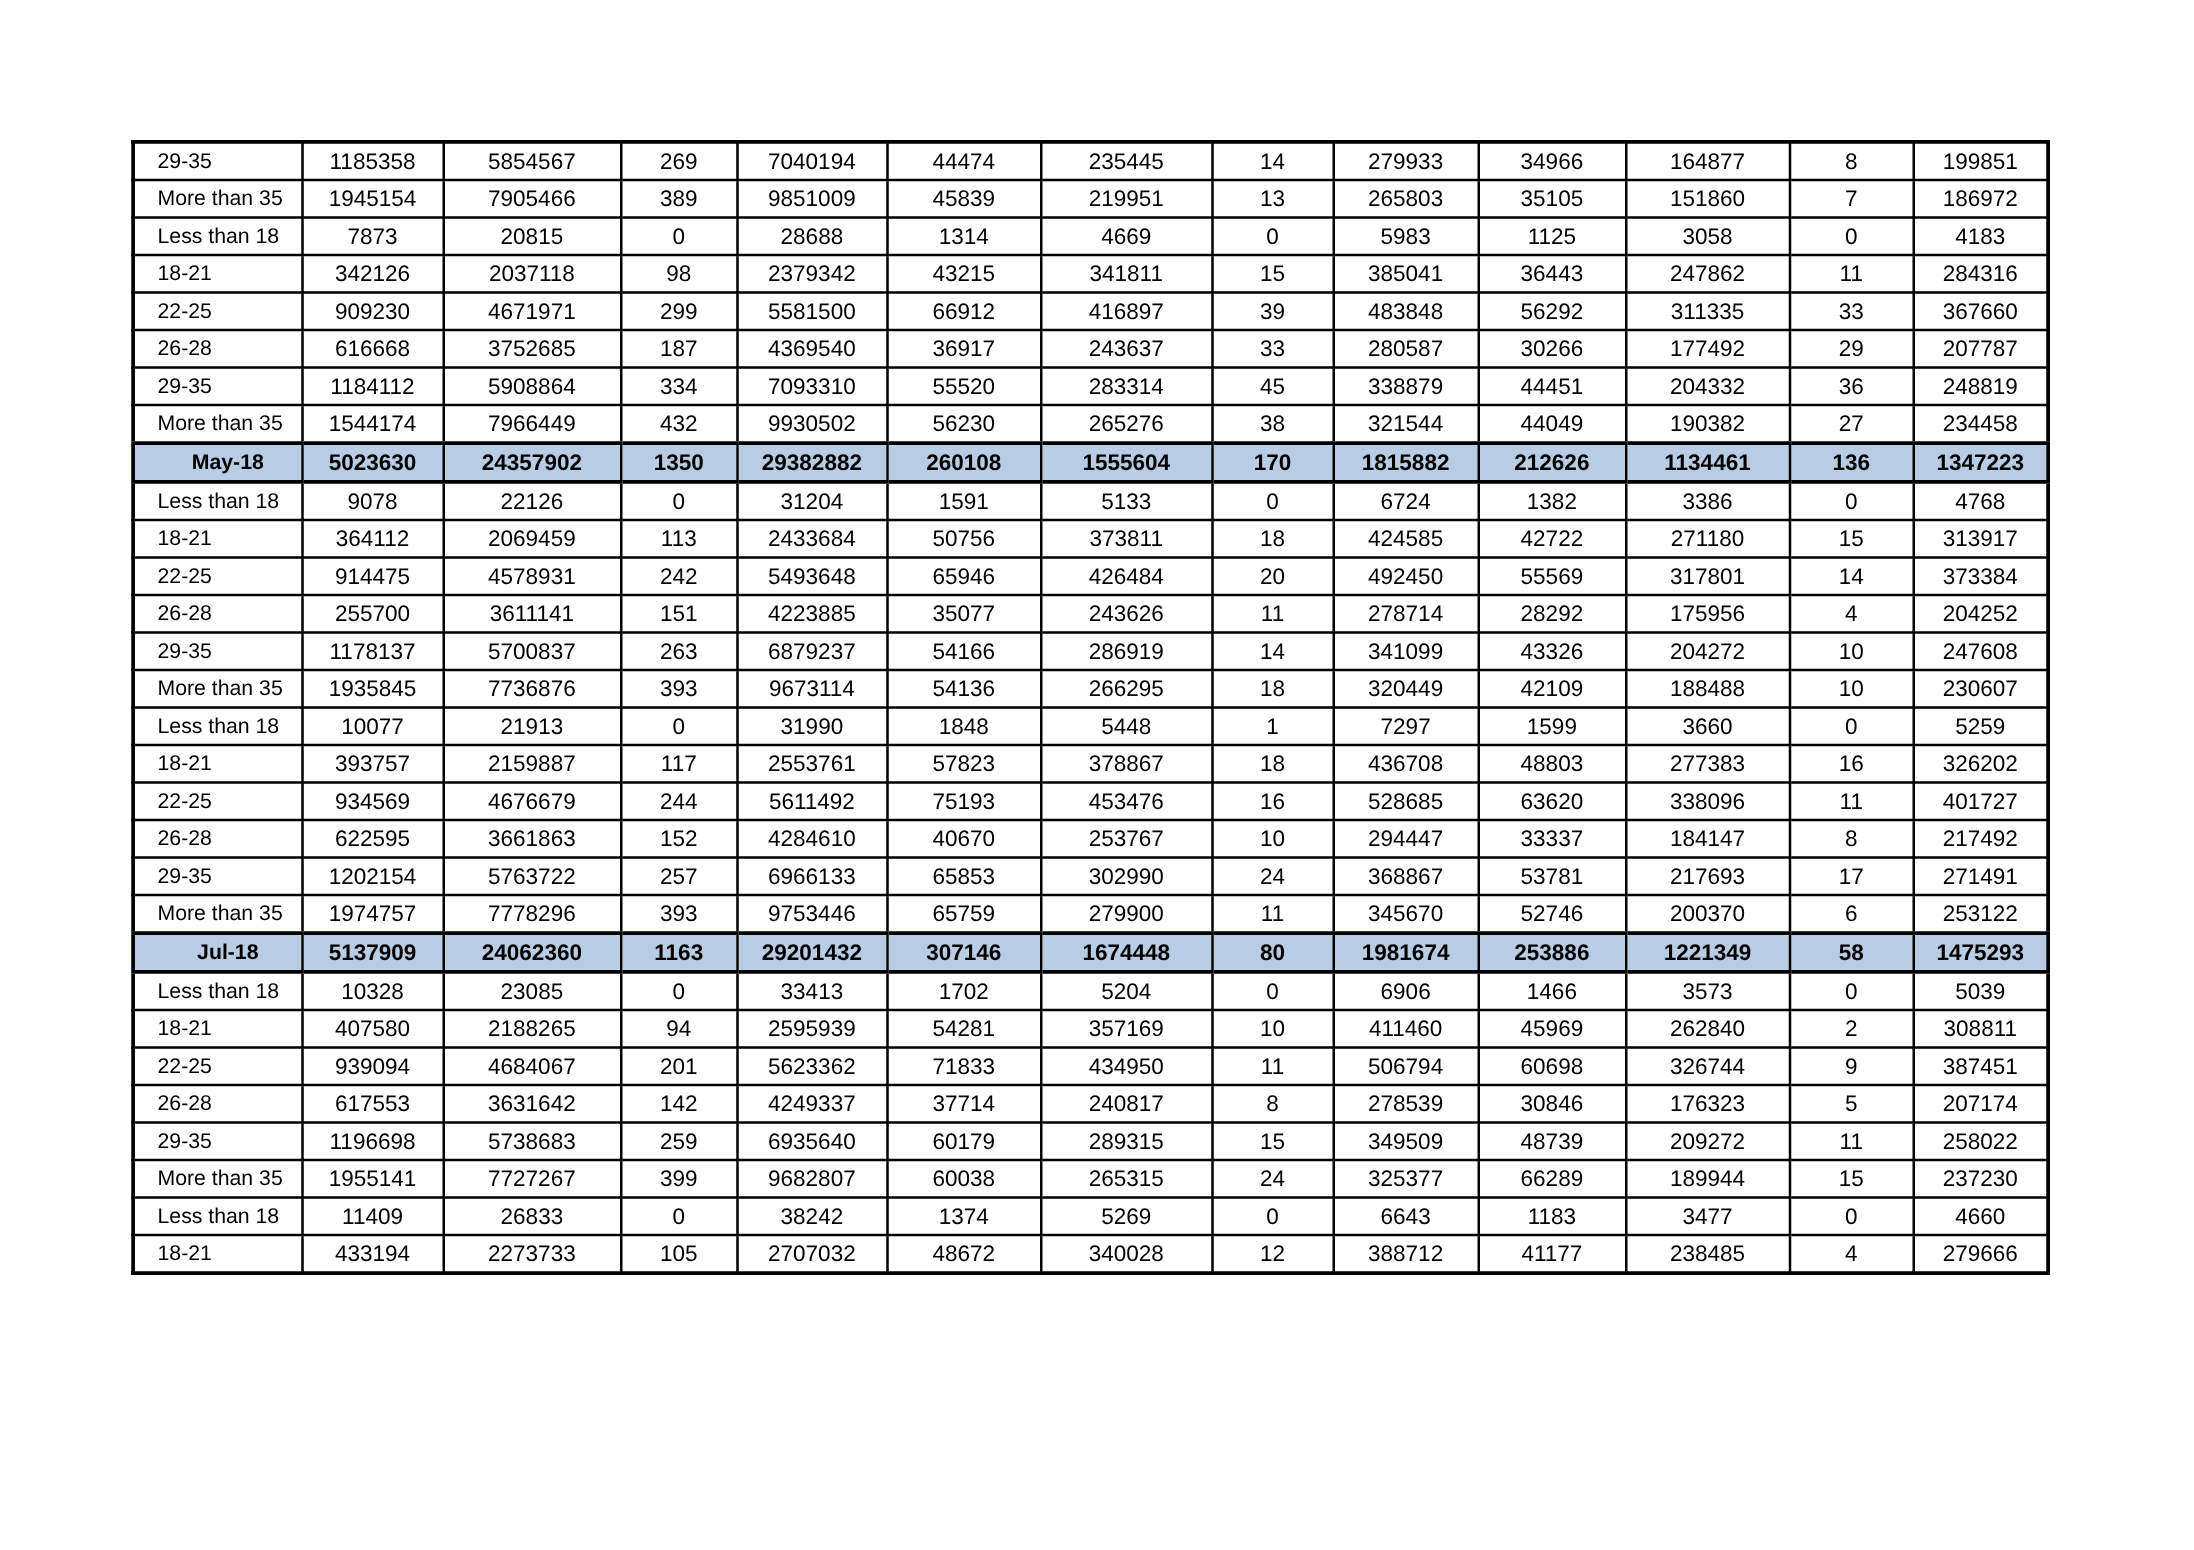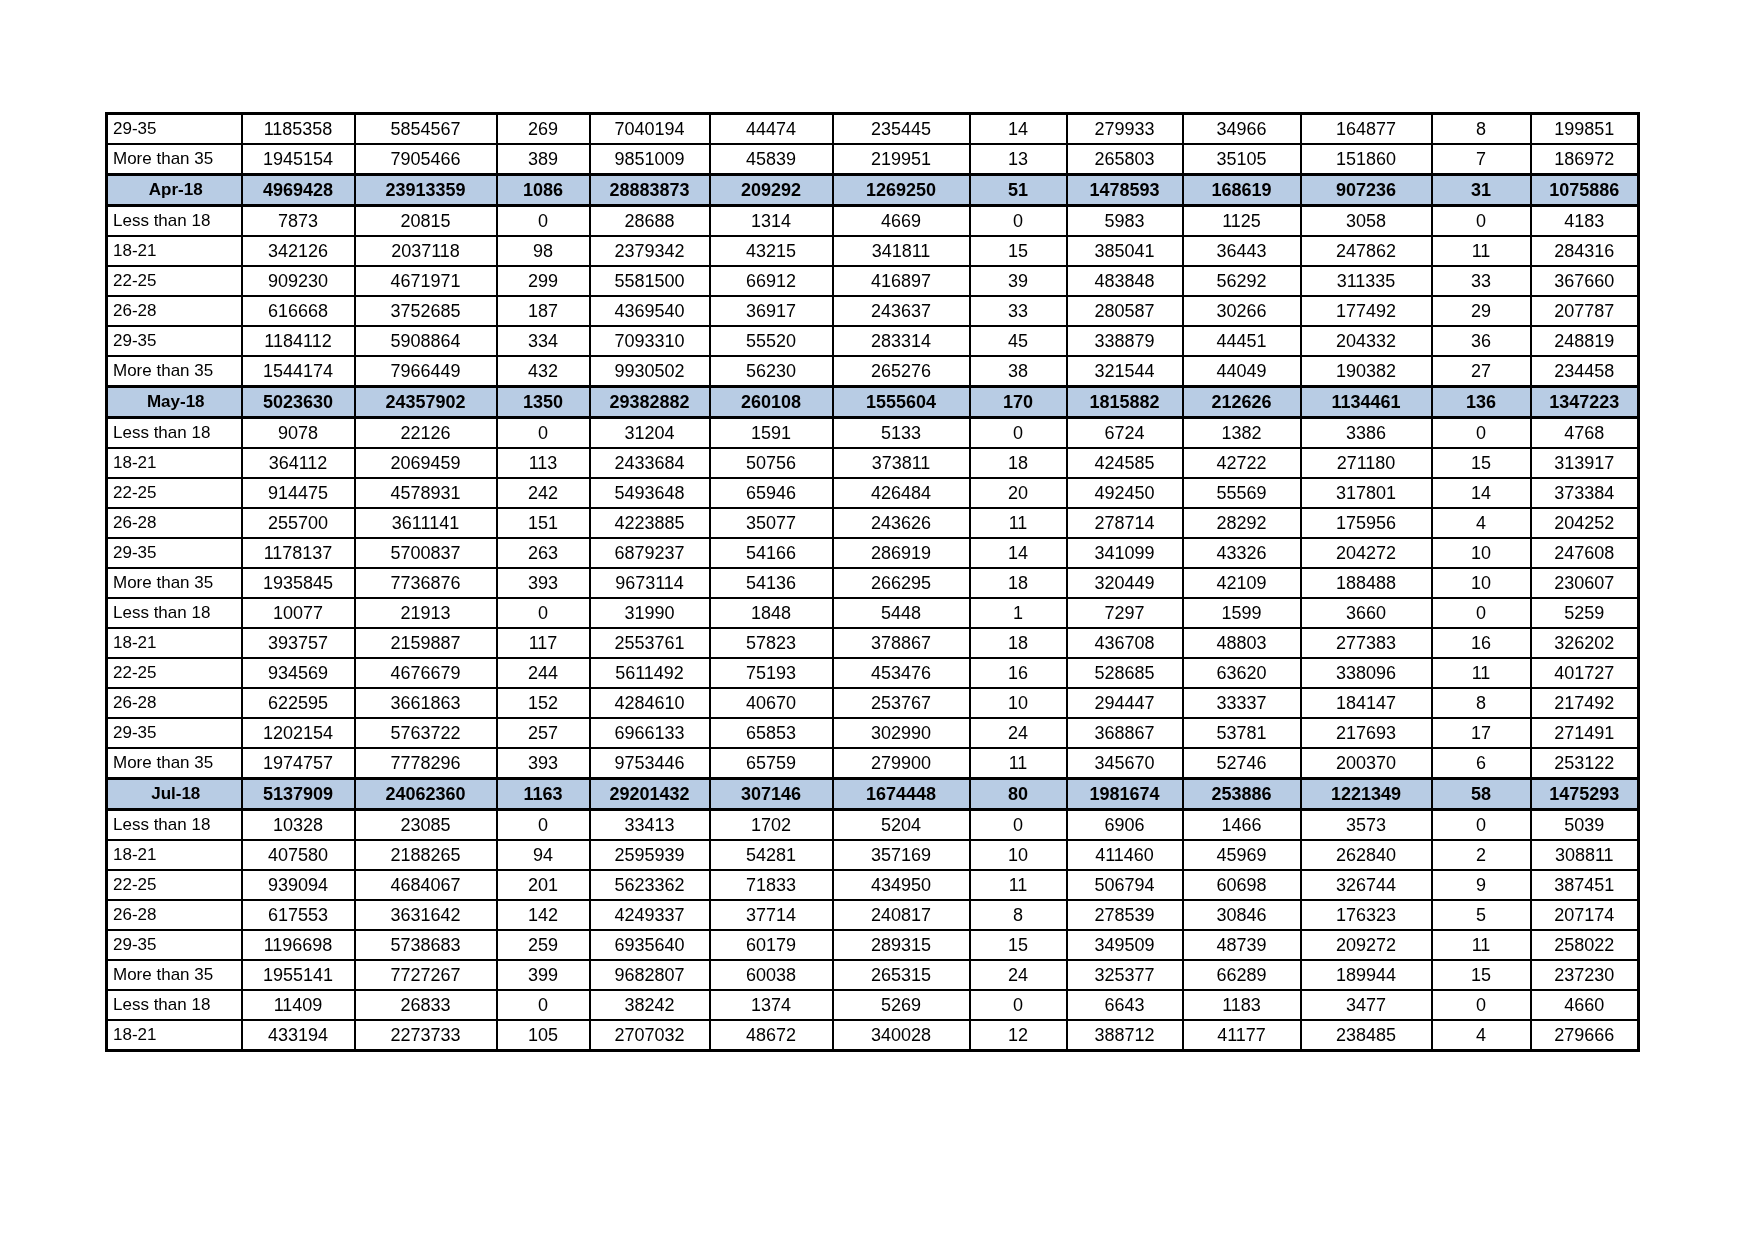--- a/index.html
+++ b/index.html
@@ -31,21 +31,21 @@
     height:28px;
     text-align:center;
     vertical-align:middle;
     padding:0 2px;
     white-space:nowrap;
     overflow:hidden;
     background:#ffffff;
   }
   table.grid td.lbl{
     text-align:left;
-    padding-left:5px;
+    padding-left:18px;
     font-size:17px;
   }
   table.grid tr.month td{
     background:#b8cce4;
     font-weight:bold;
     border-top-width:3px;
     border-bottom-width:3px;
   }
   table.grid tr.month td.lbl{
     text-align:center;
@@ -95,35 +95,20 @@
           <td>9851009</td>
           <td>45839</td>
           <td>219951</td>
           <td>13</td>
           <td>265803</td>
           <td>35105</td>
           <td>151860</td>
           <td>7</td>
           <td>186972</td>
         </tr>
-        <tr class="month">
-          <td class="lbl">Apr-18</td>
-          <td>4969428</td>
-          <td>23913359</td>
-          <td>1086</td>
-          <td>28883873</td>
-          <td>209292</td>
-          <td>1269250</td>
-          <td>51</td>
-          <td>1478593</td>
-          <td>168619</td>
-          <td>907236</td>
-          <td>31</td>
-          <td>1075886</td>
-        </tr>
         <tr class="data">
           <td class="lbl">Less than 18</td>
           <td>7873</td>
           <td>20815</td>
           <td>0</td>
           <td>28688</td>
           <td>1314</td>
           <td>4669</td>
           <td>0</td>
           <td>5983</td>

